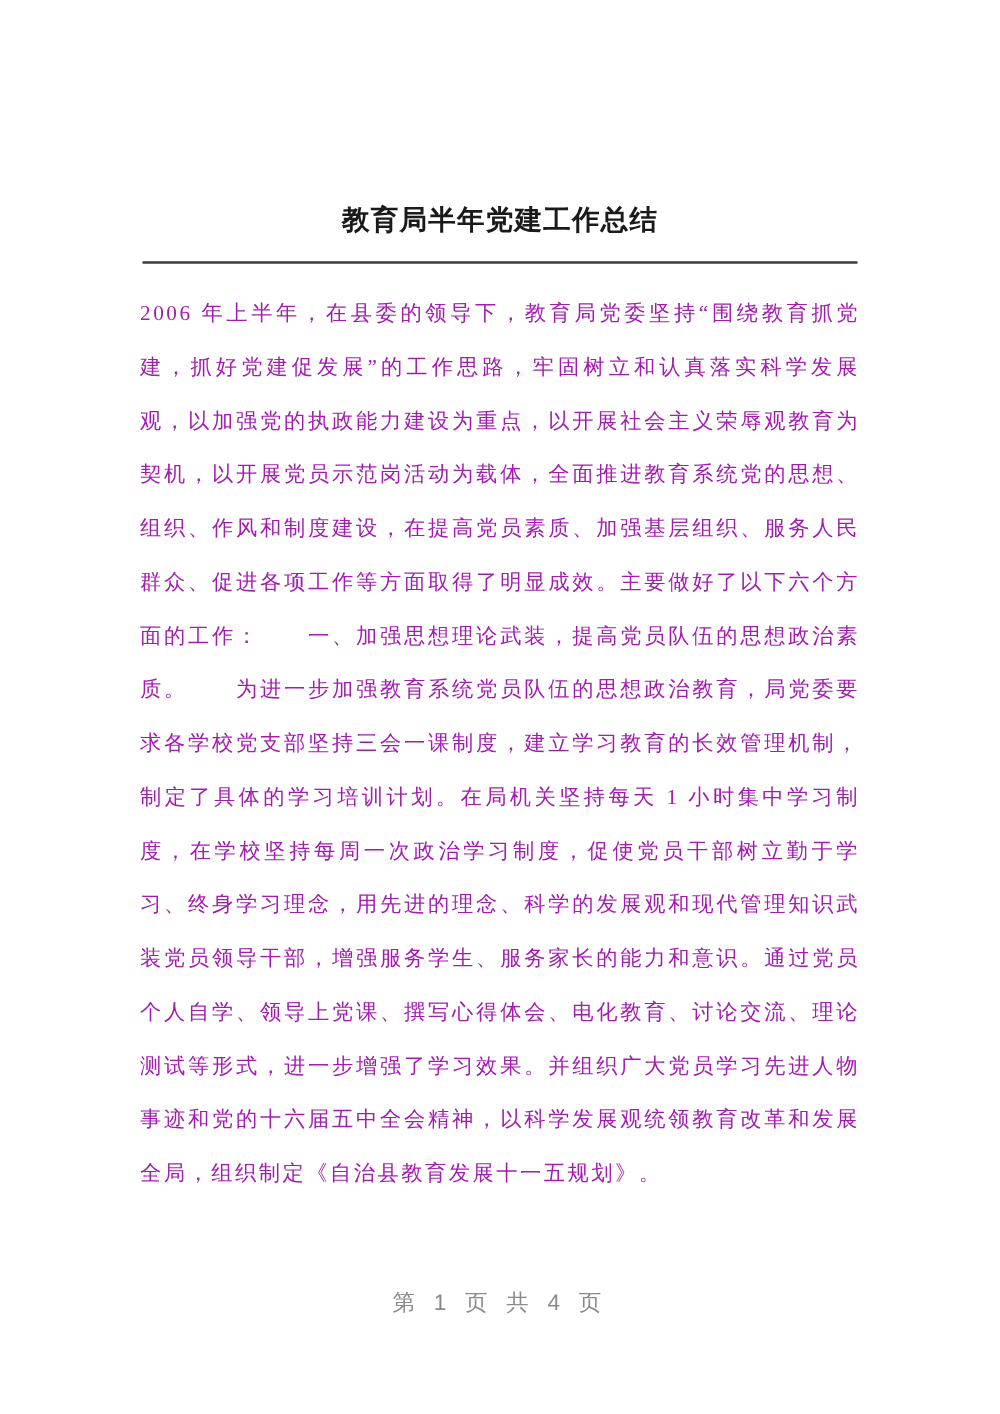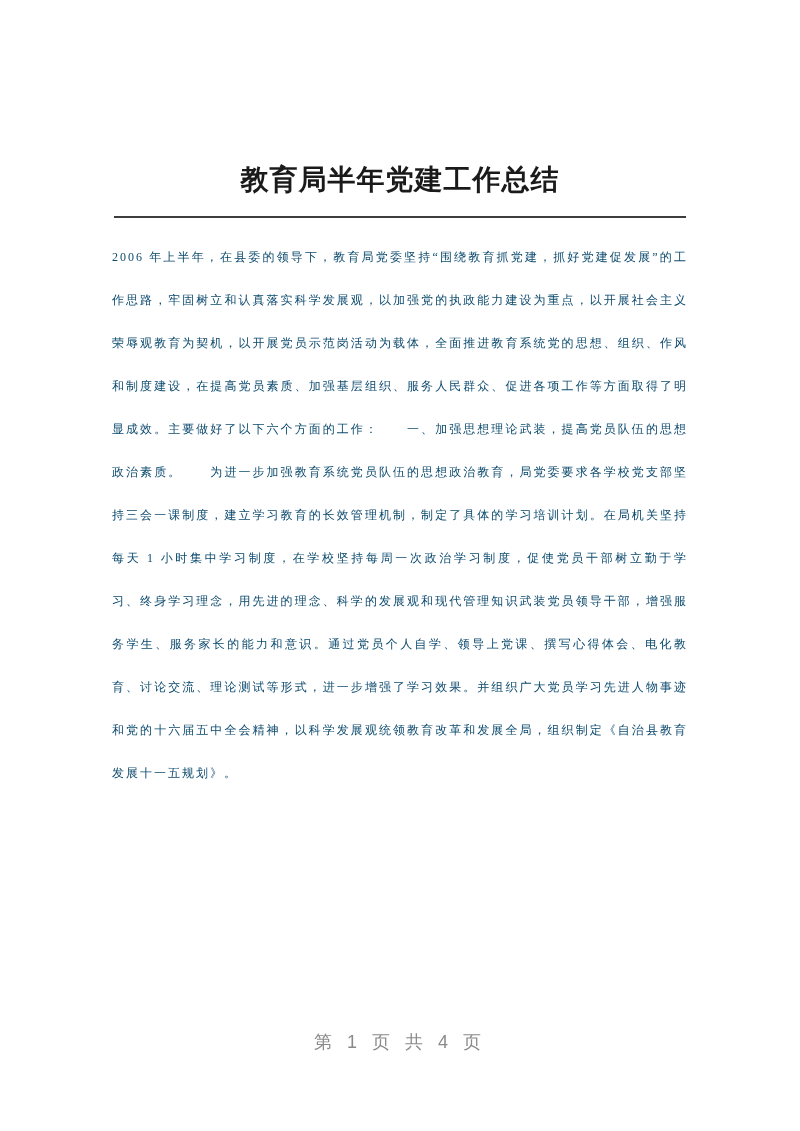--- a/index.html
+++ b/index.html
@@ -15,41 +15,41 @@
     background: #ffffff;
     font-family: "Liberation Serif", "DejaVu Serif", serif;
     color: #2b2b2b;
     box-sizing: border-box;
     overflow: hidden;
   }
   .doc-title {
     margin: 0;
     padding-top: 162px;
     text-align: center;
-    font-size: 28px;
+    font-size: 22px;
     font-weight: bold;
     letter-spacing: 1px;
     color: #1a1a1a;
     line-height: 1.3;
   }
   .title-rule {
     width: 572px;
     height: 0;
     margin: 18px auto 0 auto;
     border-top: 2.5px solid #3d3d3d;
   }
   .doc-body {
     width: 576px;
     margin: 18px auto 0 auto;
-    font-size: 12px;
+    font-size: 17px;
     line-height: 43px;
     letter-spacing: 2px;
     text-align: justify;
     text-justify: inter-character;
-    color: #0c4a6e;
+    color: #a21caf;
     word-break: break-all;
   }
   .page-footer {
     position: absolute;
     left: 0;
     right: 0;
     top: 1030px;
     text-align: center;
     font-size: 18px;
     letter-spacing: 5px;

